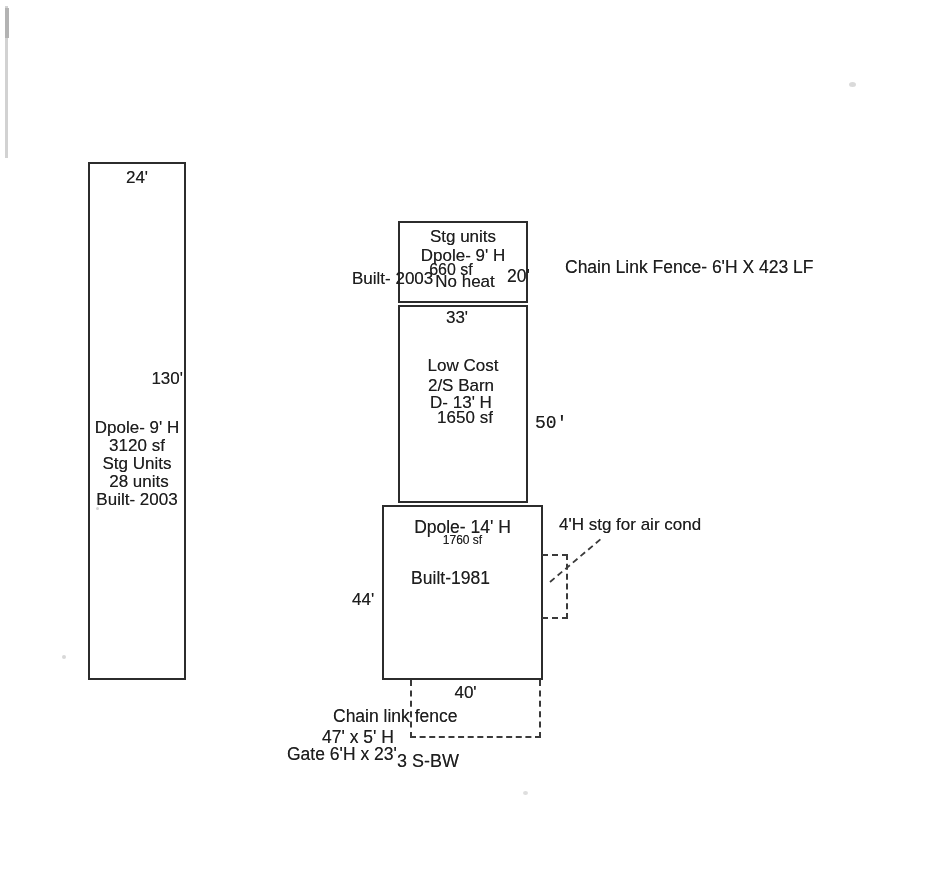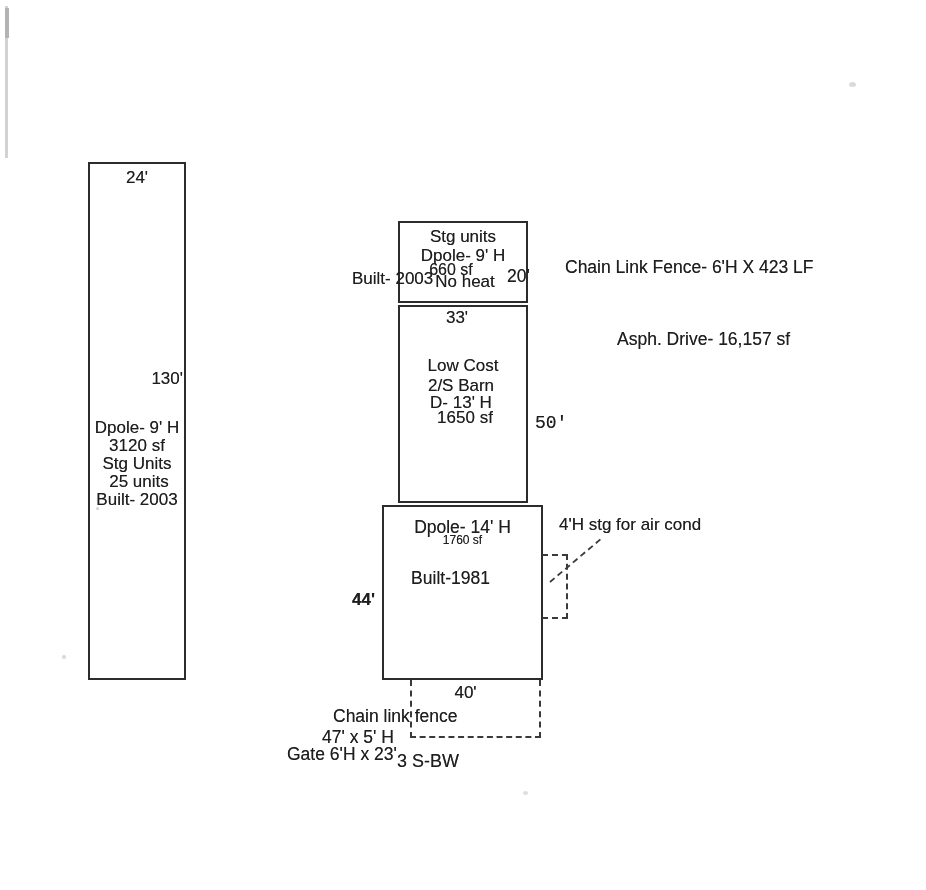--- a/index.html
+++ b/index.html
@@ -43,47 +43,46 @@
   <div class="artifact" style="left:523px;top:791px;width:5px;height:4px;background:#dedede;border-radius:50%;"></div>
   <div class="artifact" style="left:62px;top:655px;width:4px;height:4px;background:#d8d8d8;border-radius:50%;"></div>
   <div class="artifact" style="left:96px;top:507px;width:3px;height:3px;background:#d4d4d4;border-radius:50%;"></div>
 
   <div class="box" style="left:88px;top:162px;width:98px;height:518px;"></div>
   <div class="txt ctr" style="left:88px;top:169px;width:98px;">24'</div>
   <div class="txt rt" style="left:88px;top:370px;width:95px;">130'</div>
   <div class="txt ctr" style="left:88px;top:419px;width:98px;">Dpole- 9' H</div>
   <div class="txt ctr" style="left:88px;top:437px;width:98px;">3120 sf</div>
   <div class="txt ctr" style="left:88px;top:455px;width:98px;">Stg Units</div>
-  <div class="txt ctr" style="left:90px;top:473px;width:98px;">25 units</div>
+  <div class="txt ctr" style="left:90px;top:473px;width:98px;">28 units</div>
   <div class="txt ctr" style="left:88px;top:491px;width:98px;">Built- 2003</div>
 
   <div class="box" style="left:398px;top:221px;width:130px;height:82px;"></div>
   <div class="txt ctr" style="left:398px;top:228px;width:130px;">Stg units</div>
   <div class="txt ctr" style="left:398px;top:247px;width:130px;">Dpole- 9' H</div>
   <div class="txt ctr" style="left:386px;top:261px;width:130px;font-size:16px;">660 sf</div>
   <div class="txt ctr" style="left:400px;top:273px;width:130px;">No heat</div>
   <div class="txt" style="left:352px;top:270px;">Built- 2003</div>
   <div class="txt" style="left:507px;top:267px;font-size:17.5px;">20'</div>
 
   <div class="txt" style="left:565px;top:258px;font-size:17.5px;">Chain Link Fence- 6'H X 423 LF</div>
-  <div class="txt" style="left:617px;top:330px;font-size:17.5px;">Asph. Drive- 16,157 sf</div>
 
   <div class="box" style="left:398px;top:305px;width:130px;height:198px;"></div>
   <div class="txt ctr" style="left:392px;top:309px;width:130px;">33'</div>
   <div class="txt ctr" style="left:398px;top:357px;width:130px;">Low Cost</div>
   <div class="txt ctr" style="left:396px;top:377px;width:130px;">2/S Barn</div>
   <div class="txt ctr" style="left:396px;top:394px;width:130px;">D- 13' H</div>
   <div class="txt ctr" style="left:400px;top:409px;width:130px;">1650 sf</div>
   <div class="txt" style="left:535px;top:414px;font-size:18px;font-family:Liberation Mono, monospace;">50'</div>
 
   <div class="box" style="left:382px;top:505px;width:161px;height:175px;"></div>
   <div class="txt ctr" style="left:382px;top:518px;width:161px;font-size:17.5px;">Dpole- 14' H</div>
   <div class="txt ctr" style="left:382px;top:534px;width:161px;font-size:12px;">1760 sf</div>
   <div class="txt ctr" style="left:370px;top:569px;width:161px;font-size:17.5px;">Built-1981</div>
-  <div class="txt" style="left:352px;top:591px;font-weight:bold;">44'</div>
+  <div class="txt" style="left:352px;top:591px;">44'</div>
 
   <div class="box dashed" style="left:542px;top:554px;width:26px;height:65px;border-left:none;"></div>
   <svg class="pointer" style="left:540px;top:530px;" width="80" height="60" viewBox="0 0 80 60">
     <line x1="10" y1="52" x2="62" y2="8" stroke="#3a3a3a" stroke-width="1.8" stroke-dasharray="6 4"></line>
   </svg>
   <div class="txt" style="left:559px;top:516px;">4'H stg for air cond</div>
 
   <div class="box dashed" style="left:410px;top:680px;width:131px;height:58px;border-top:none;"></div>
   <div class="txt ctr" style="left:400px;top:684px;width:131px;">40'</div>
 

